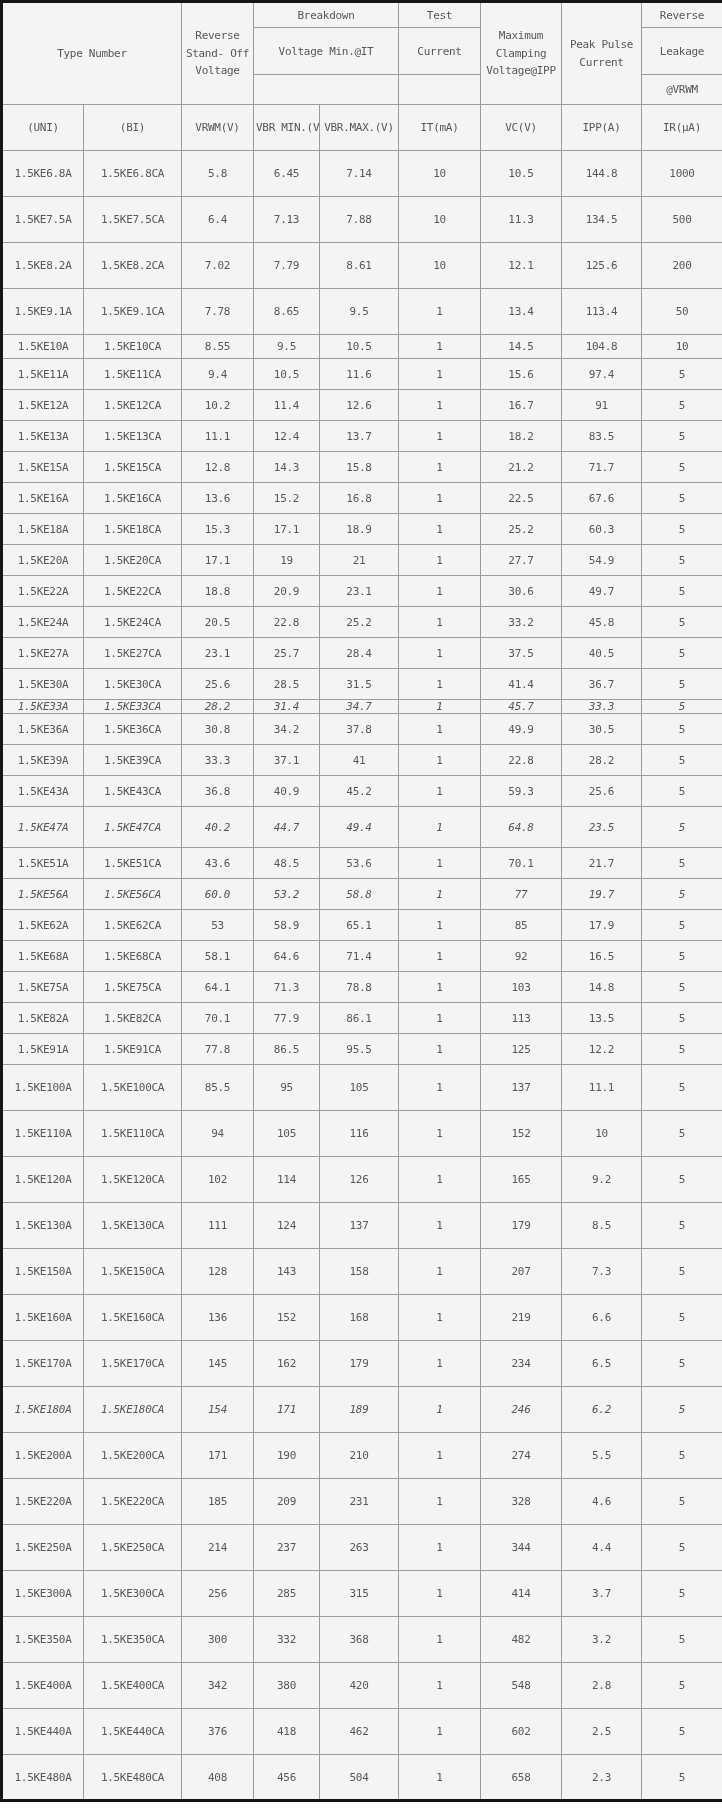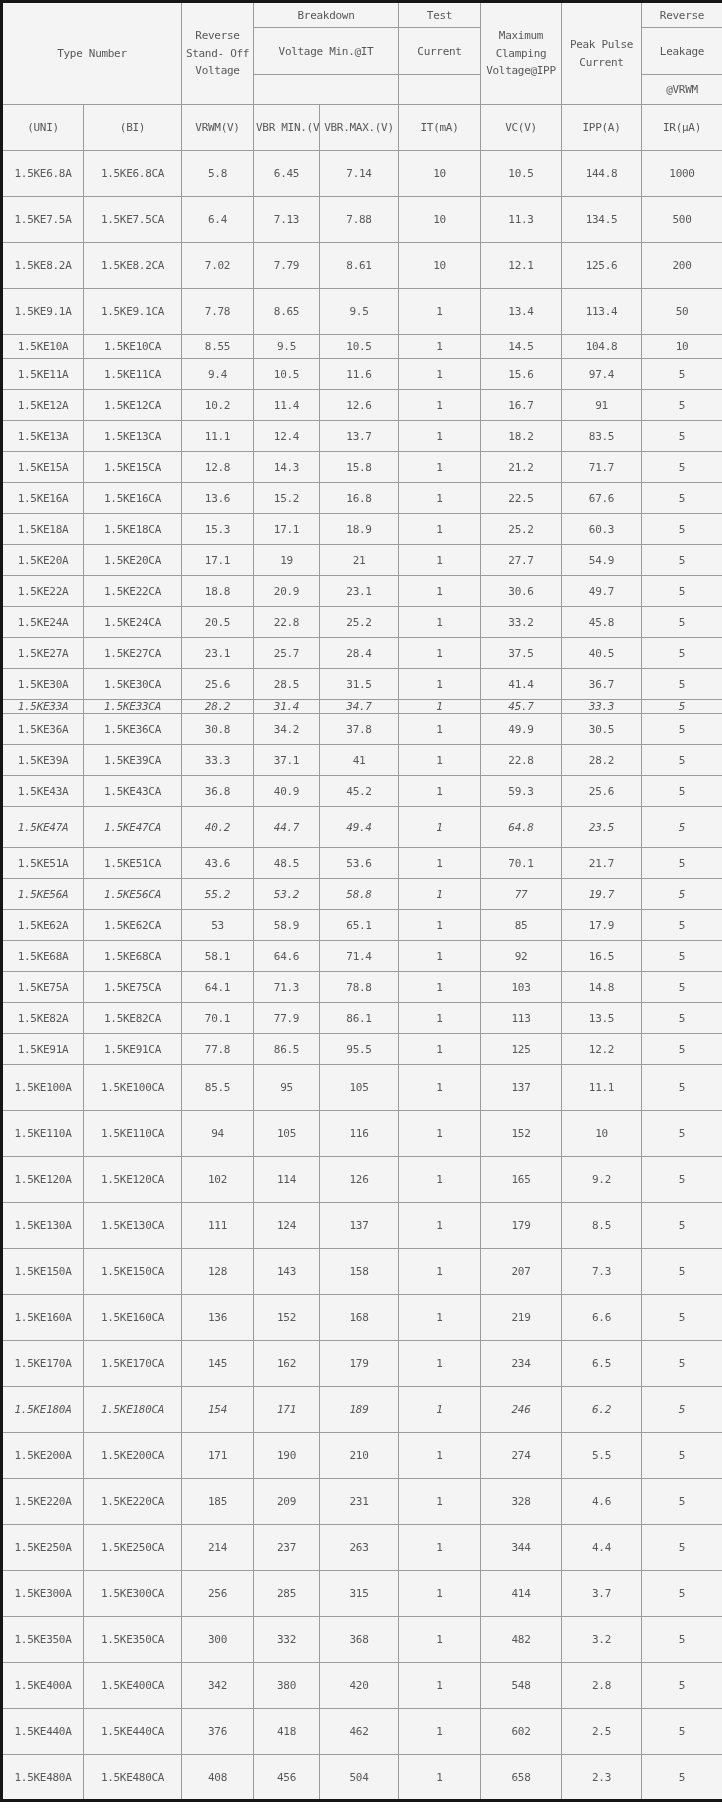--- a/index.html
+++ b/index.html
@@ -327,21 +327,21 @@
         <td>48.5</td>
         <td>53.6</td>
         <td>1</td>
         <td>70.1</td>
         <td>21.7</td>
         <td>5</td>
       </tr>
       <tr style="height: 31px; font-style: italic;">
         <td>1.5KE56A</td>
         <td>1.5KE56CA</td>
-        <td>55.2</td>
+        <td>60.0</td>
         <td>53.2</td>
         <td>58.8</td>
         <td>1</td>
         <td>77</td>
         <td>19.7</td>
         <td>5</td>
       </tr>
       <tr style="height: 31px;">
         <td>1.5KE62A</td>
         <td>1.5KE62CA</td>

